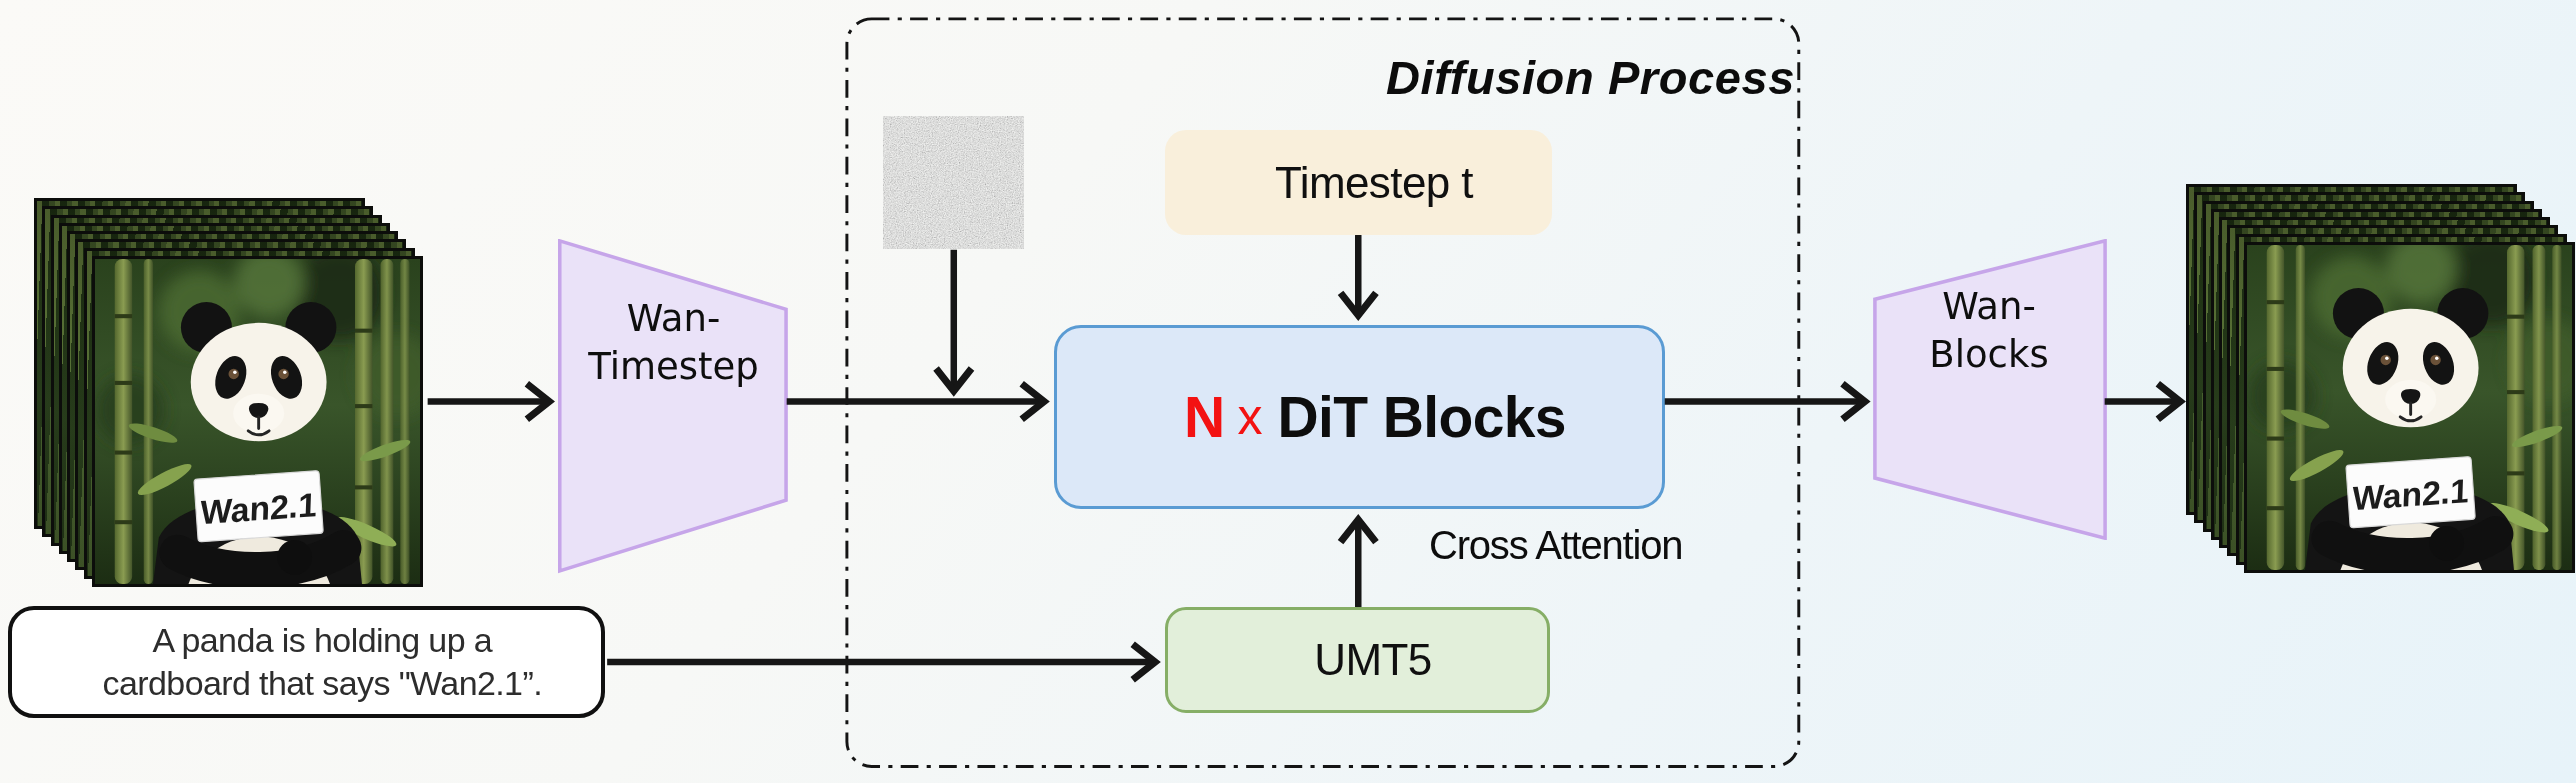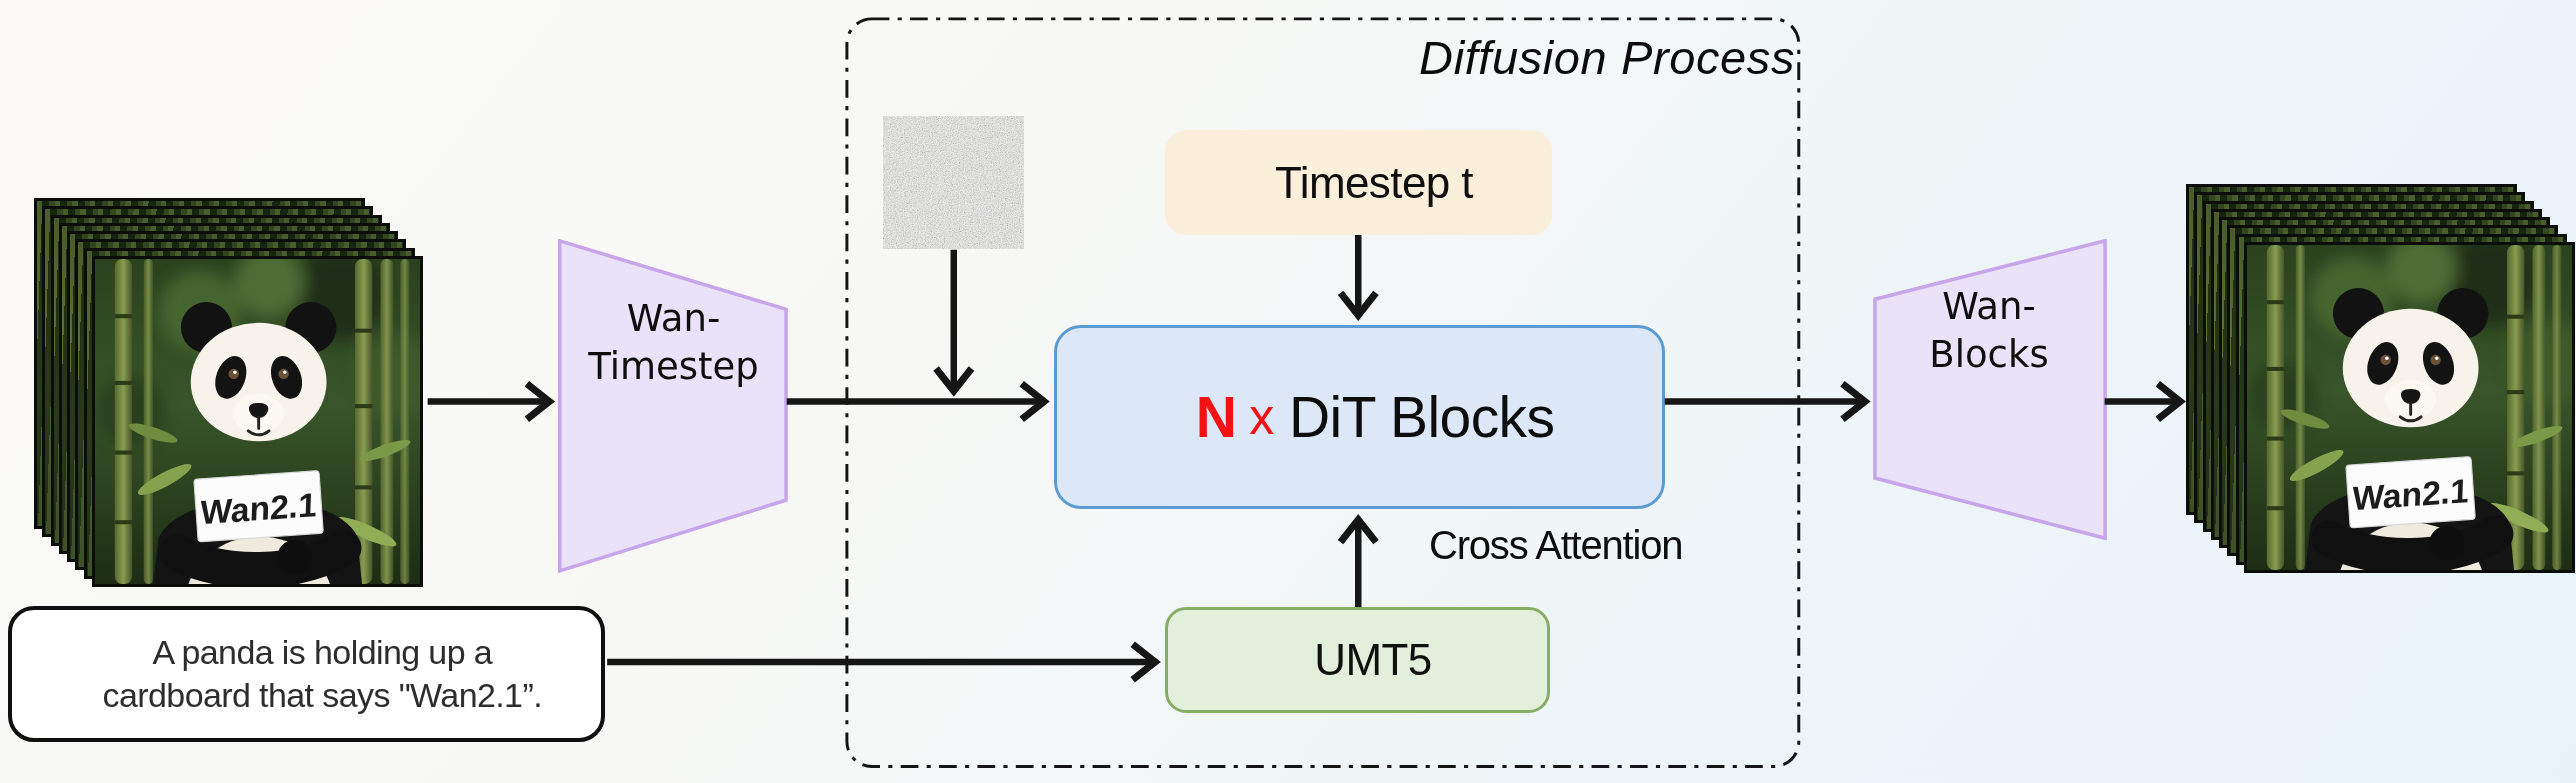--- a/index.html
+++ b/index.html
@@ -25,34 +25,34 @@
 
   
   .node{
     position:absolute;box-sizing:border-box;display:flex;align-items:center;justify-content:center;
     color:#101010;text-align:center;letter-spacing:-0.6px;padding-left:31px;
   }
   .timestep{background:#f9efdb;border-radius:21px;font-size:44px;font-weight:500;}
   .dit{background:#dce8f8;border:3.5px solid #5a9bd3;border-radius:27px;font-size:57px;}
   .dit .n{color:#f31212;font-weight:700;margin-right:13px;}
   .dit .times{color:#f31212;font-weight:400;font-size:50px;margin-right:15.4px;}
-  .dit .rest{color:#0d0d0d;font-weight:400;text-align:center;}
+  .dit .rest{color:#0d0d0d;font-weight:700;text-align:center;}
   .umt5{background:#e2efda;border:3.5px solid #86ae66;border-radius:21px;font-size:44px;font-weight:500;}
   .prompt{
     background:#ffffff;border:4.1px solid #101010;border-radius:26px;
     font-size:34px;line-height:43px;color:#2d2d2d;font-weight:400;letter-spacing:-0.6px;
   }
   .trap-label{
     position:absolute;display:flex;align-items:flex-start;justify-content:center;text-align:center;
     font-family:"DejaVu Sans","Liberation Sans",sans-serif;
     font-size:37px;line-height:48px;color:#0e0e0e;letter-spacing:0;
   }
   .title{
     position:absolute;font-style:italic;font-size:47px;color:#0c0c0c;
-    letter-spacing:0.6px;white-space:nowrap;font-weight:400;
+    letter-spacing:0.6px;white-space:nowrap;font-weight:700;margin-top:20px;
   }
   .cross-label{position:absolute;font-size:40px;color:#0d0d0d;letter-spacing:-1.2px;white-space:nowrap;font-weight:500;}
 
   .layer{position:absolute;left:0;top:0;width:2576px;height:783px;pointer-events:none;}
 </style>
 </head>
 <body>
 
 <div class="canvas">
 
@@ -154,21 +154,21 @@
     <div class="frame" style="left:33px;top:33px;"></div>
     <div class="frame" style="left:41px;top:41px;"></div>
     <div class="frame" style="left:50px;top:50px;"></div>
     <div class="frame front" style="left:58px;top:58px;">
       <svg viewBox="0 0 560 560">
           <use href="#panda-scene"></use>
         </svg>
     </div>
   </div>
 
-  <div class="node prompt abs" style="left:8.3px;top:606px;width:597px;height:136px;">
+  <div class="node prompt abs" style="left:8.3px;top:606px;width:597px;height:112px;">
     <div>
       <div>A panda is holding up a</div>
       <div>cardboard that says "Wan2.1”.</div>
     </div>
   </div>
 
   <svg class="abs" style="left:558px;top:239px;" width="231" height="335" viewBox="0 0 392 568">
     <polygon points="3,3 387,119 387,443 3,563" fill="#eae2f8" stroke="#c6a5e9" stroke-width="6"></polygon>
   </svg>
   <div class="trap-label" style="left:560px;top:295px;width:227px;height:219px;">

